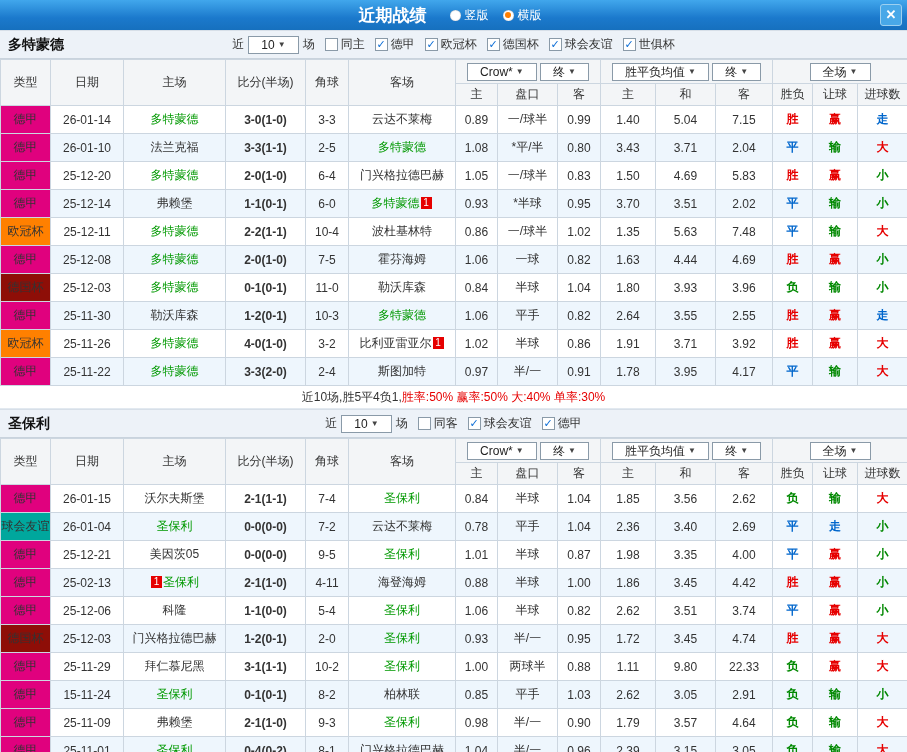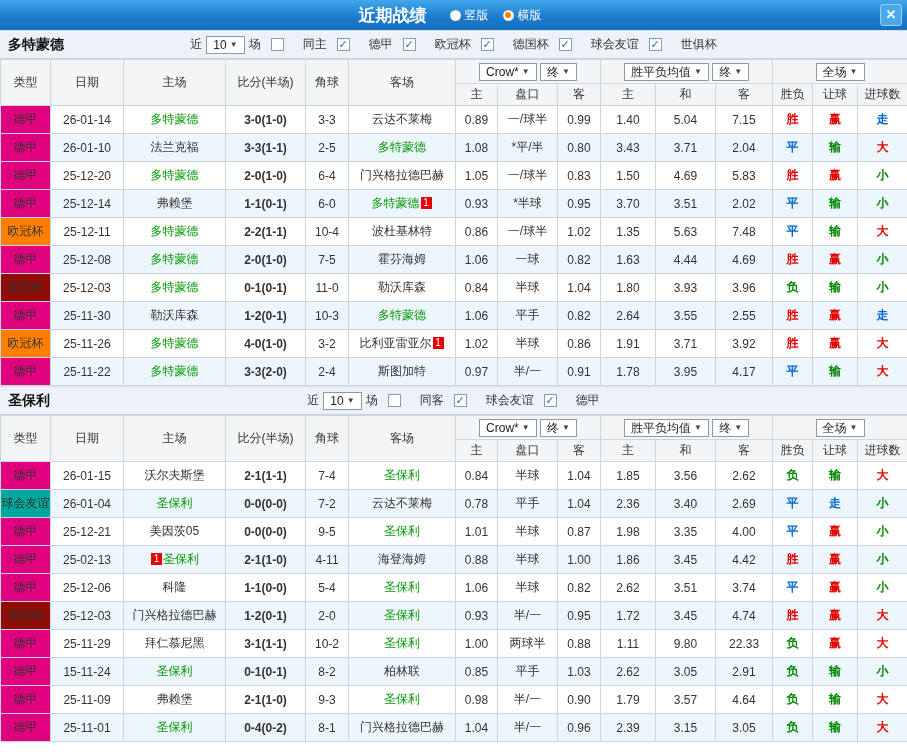--- a/index.html
+++ b/index.html
@@ -18,23 +18,23 @@
   .close-btn{position:absolute;right:5px;top:4px;width:22px;height:22px;line-height:20px;text-align:center;
         background:#48a8e8;border:1px solid #9cd0f0;border-radius:3px;color:#fff;font-size:13px;
         font-weight:bold;cursor:pointer;padding:0;}
   
   .team-band{height:27px;background:#edf2f8;border-bottom:1px solid #c9d3dd;border-top:1px solid #d7dfe8;
         display:flex;align-items:center;position:relative;}
   .team-name{position:absolute;left:8px;font-weight:bold;font-size:14px;color:#111;}
   .filter{margin:0 auto;display:flex;align-items:center;gap:4px;}
   .flabel{color:#333;}
   .sel{display:inline-flex;align-items:flex-start;gap:3px;border:1px solid #8a9aa8;background:#fff;
-        padding:1px 6px;line-height:14px;cursor:pointer;color:#222;white-space:nowrap;}
+        padding:1px 12px;line-height:14px;cursor:pointer;color:#222;white-space:nowrap;}
   .arrow{font-size:8px;color:#444;}
-  .cb{display:inline-flex;align-items:center;gap:19px;margin-left:6px;cursor:pointer;}
+  .cb{display:inline-flex;align-items:center;gap:3px;margin-left:6px;cursor:pointer;}
   .cbbox{width:13px;height:13px;border:1px solid #8a9aa8;background:#fff;font-size:11px;line-height:11px;
         text-align:center;color:#0a6cd6;font-weight:bold;display:inline-block;box-sizing:border-box;}
   
   table.grid{width:907px;border-collapse:collapse;table-layout:fixed;}
   .grid th,.grid td{border:1px solid #ccd6e0;text-align:center;overflow:hidden;white-space:nowrap;padding:0 1px;}
   .grid thead th{background:#f3f5f7;font-weight:normal;color:#333;height:21px;}
   .grid thead th.group{height:23px;}
   .grid tbody td{height:27px;font-size:12px;color:#333;}
   .grid tbody tr:nth-child(even){background:#eef6fd;}
   td.type{color:#fff;font-size:11px;padding:0;}
@@ -303,20 +303,21 @@
               <td class="odds">0.91</td>
               <td class="odds">1.78</td>
               <td class="odds">3.95</td>
               <td class="odds">4.17</td>
               <td class="res" style="color: rgb(0, 102, 204);">平</td>
               <td class="res" style="color: rgb(0, 136, 0);">输</td>
               <td class="res" style="color: rgb(230, 0, 0);">大</td>
             </tr>
           </tbody>
         </table>
+        <div class="summary"><span style="color: rgb(51, 51, 51);">近10场,胜5平4负1,</span><span style="color: rgb(230, 0, 0);">胜率:50% </span><span style="color: rgb(230, 0, 0);">赢率:50% </span><span style="color: rgb(230, 0, 0);">大:40% </span><span style="color: rgb(230, 0, 0);">单率:30%</span></div>
       </section>
       <section class="sec">
         <div class="team-band">
           <span class="team-name">圣保利</span>
           <span class="filter">
             <span class="flabel">近</span>
             <span class="sel">10 <span class="arrow">▼</span></span>
             <span class="flabel">场</span>
             <label class="cb">
               <span class="cbbox"></span>

